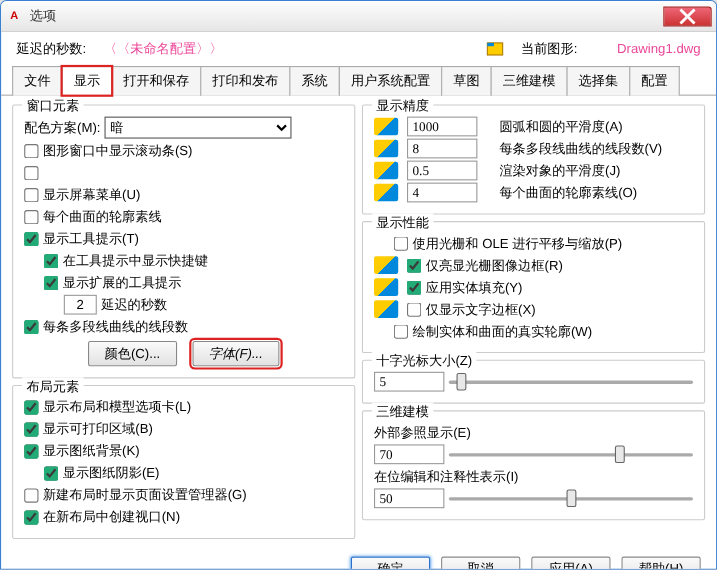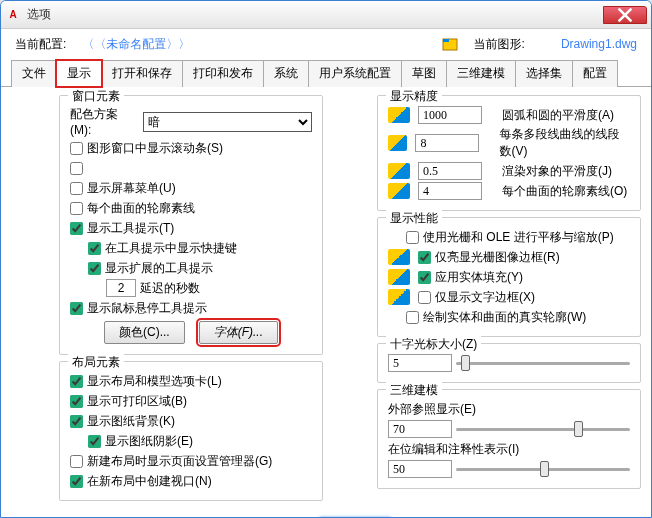--- a/index.html
+++ b/index.html
@@ -5,30 +5,30 @@
 * { box-sizing: border-box; margin: 0; padding: 0; font-family: "Microsoft YaHei", SimSun, sans-serif; font-size: 12px; }
 body { background: #f0f0f0; width: 652px; height: 518px; overflow: hidden; }
 .window { width: 652px; height: 518px; background: #fff; border: 1px solid #3a7fd0; border-radius: 6px 6px 0 0; overflow: hidden; box-shadow: 0 2px 8px rgba(0,0,0,0.3); }
 .titlebar { height: 28px; background: linear-gradient(#fdfdfd,#e6e6e6); display: flex; align-items: center; padding: 0 4px; border-bottom: 1px solid #ccc; }
 .titlebar .app-icon { width: 16px; height: 16px; margin-right: 6px; display:inline-flex; align-items:center; justify-content:center; font-size:10px; font-weight:bold; color:#c00;}
 .titlebar .title { flex: 1; color: #333; }
 .titlebar .close { width: 44px; height: 18px; background: linear-gradient(#e67,#c33); border: 1px solid #a22; border-radius: 0 3px 0 0; display:flex; align-items:center; justify-content:center; color:#fff; text-shadow:0 1px 1px rgba(0,0,0,0.3); margin-left:auto;}
 
 .profile-row { height: 30px; display: flex; align-items: center; padding: 0 14px; gap: 16px; }
 .profile-row .lbl { color: #000; }
-.profile-row .val { color: #3b82f6; }
+.profile-row .val { color: #ec4899; }
 .profile-row .drawing-icon { width:16px; height:16px; display:inline-block; }
 
 .tabs { display: flex; border-bottom: 1px solid #aaa; padding: 0 10px; gap:0; }
 .tab { padding: 4px 10px; border: 1px solid #aaa; border-bottom: none; background: #f5f5f5; margin-right: -1px; cursor: pointer; position:relative; top:1px;}
 .tab.active { background: #fff; border-bottom: 1px solid #fff; z-index:2;}
 .tab.highlight { outline: 2px solid #d22; outline-offset: -1px;}
 
 .content { display: flex; padding: 8px 10px 4px 10px; gap: 6px; }
-.col { flex: 1; margin-left: 48px; }
+.col { flex: 1; }
 .group { border: 1px solid #ccc; border-radius:2px; padding: 8px 10px 8px 10px; margin-bottom: 6px; position: relative; }
 .group > .legend { position: absolute; top: -8px; left: 8px; background: #fff; padding: 0 4px; }
 .row { display: flex; align-items: center; margin: 2px 0; gap: 4px; min-height:18px;}
 .row.indent { padding-left: 18px; }
 .row.indent2 { padding-left: 36px; }
 input[type=checkbox] { width: 13px; height: 13px; accent-color: #2a7; }
 input[type=text] { border: 1px solid #999; padding: 1px 4px; height: 18px; background:#fff;}
 select { border: 1px solid #555; height: 20px; width: 170px; background:#fff;}
 button.std { border: 1px solid #888; background: linear-gradient(#fafafa,#e2e2e2); padding: 2px 14px; border-radius: 2px; cursor:pointer;}
 button.hl { outline: 2px solid #d22; outline-offset: 1px; font-style: italic;}
@@ -52,21 +52,21 @@
     <span class="app-icon">A</span>
     <span class="title">选项</span>
     <div class="close">
       <svg class="colsvg" viewBox="0 0 10 10">
           <path d="M1 1L9 9M9 1L1 9" stroke="#fff" stroke-width="1.6"></path>
         </svg>
     </div>
   </div>
 
   <div class="profile-row">
-    <span class="lbl">当前配置:</span>
+    <span class="lbl">延迟的秒数:</span>
     <span class="val">〈〈未命名配置〉〉</span>
     <span style="flex:1"></span>
     <svg class="drawing-icon" viewBox="0 0 16 16">
         <rect x="1" y="3" width="14" height="11" fill="#fc0" stroke="#a70"></rect>
         <rect x="1" y="3" width="6" height="3" fill="#08d"></rect>
       </svg>
     <span class="lbl">当前图形:</span>
     <span class="val" style="margin-left:20px">Drawing1.dwg</span>
   </div>
 
@@ -117,21 +117,21 @@
         <div class="row indent">
             <input type="checkbox" checked="" style="">
             <span>显示扩展的工具提示</span>
           </div>
         <div class="row indent2">
             <input type="text" class="smallnum" value="2" style="">
             <span>延迟的秒数</span>
           </div>
         <div class="row">
             <input type="checkbox" checked="" style="">
-            <span>显示鼠标悬停工具提示</span>
+            <span>每条多段线曲线的线段数</span>
           </div>
         <div class="row" style="justify-content:center; gap:14px; margin-top:4px;">
           <button class="std">颜色(C)...</button>
           <button class="std hl">字体(F)...</button>
         </div>
       </div>
 
       <div class="group">
         <span class="legend">布局元素</span>
         <div class="row">

